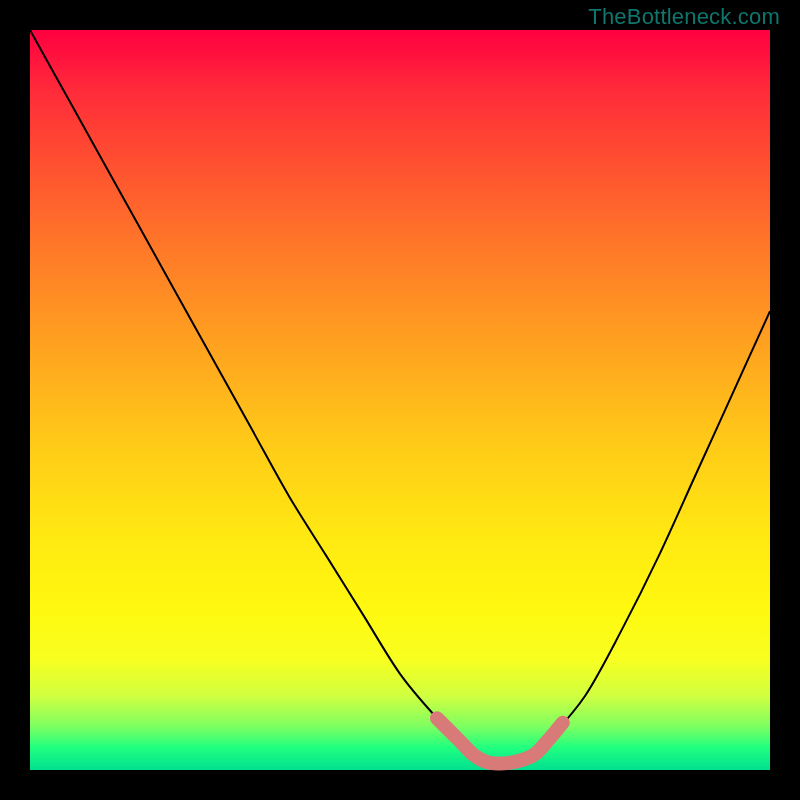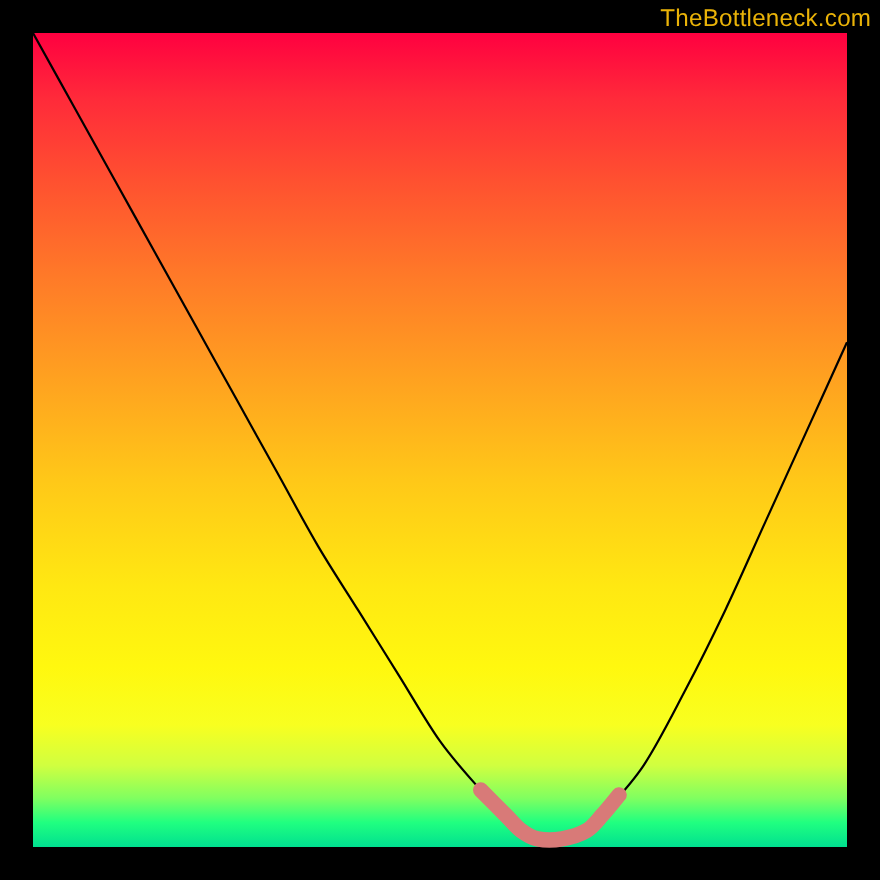--- a/index.html
+++ b/index.html
@@ -54,24 +54,24 @@
   }
   .highlight-band {
     fill: none;
     stroke: #d87a78;
     stroke-width: 14;
     stroke-linecap: round;
   }
   .watermark {
     position: absolute;
     top: 4px;
-    right: 8px;
+    right: 20px;
     font-family: Arial, Helvetica, sans-serif;
     font-size: 22px;
-    color: #eab308;
+    color: #0f766e;
     letter-spacing: 0.2px;
     user-select: none;
   }
 </style>
 </head>
 <body>
 
 <div class="chart-container">
   <div class="plot-area"></div>
   <svg class="lines-svg" viewBox="0 0 740 740" preserveAspectRatio="none">

